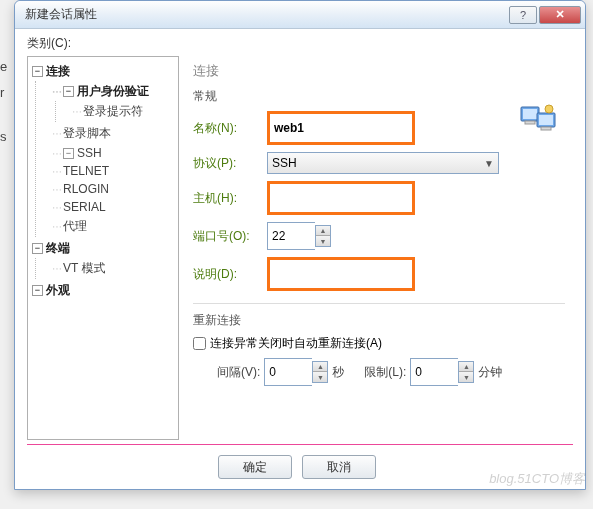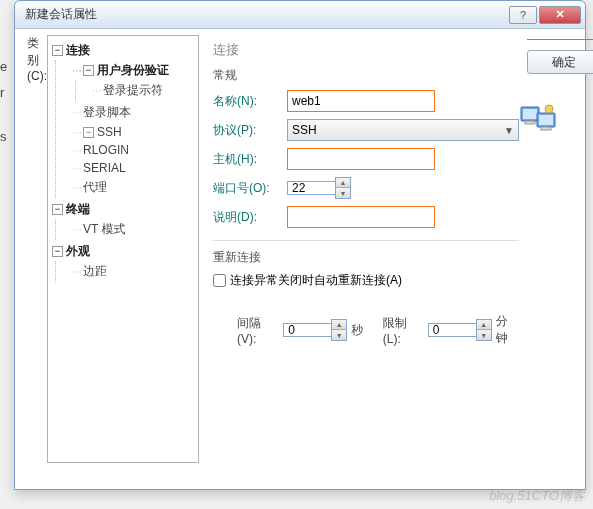--- a/index.html
+++ b/index.html
@@ -4,54 +4,54 @@
 <style>
 * { box-sizing: border-box; margin: 0; padding: 0; }
 body { font-family: "Microsoft YaHei", SimSun, Arial, sans-serif; font-size: 12px; background: #f0f0f0; width: 593px; height: 509px; overflow: hidden; position: relative; }
 .dialog { position: absolute; left: 14px; top: 0; width: 572px; height: 490px; background: #fff; border: 1px solid #7a9cc6; border-radius: 6px 6px 0 0; box-shadow: 0 4px 12px rgba(0,0,0,0.2); }
 .titlebar { height: 28px; background: linear-gradient(to bottom, #fefefe 0%, #e8f0f8 50%, #d4e4f4 100%); border-bottom: 1px solid #b8c8d8; border-radius: 6px 6px 0 0; display: flex; align-items: center; padding: 0 4px 0 10px; }
 .titlebar-text { flex: 1; color: #333; font-size: 12px; }
 .titlebar-btns { display: flex; gap: 0; }
 .titlebar-btn { width: 28px; height: 18px; border: 1px solid #8a9aaa; border-radius: 2px; display: flex; align-items: center; justify-content: center; font-size: 11px; }
 .help-btn { background: linear-gradient(#f8f8f8, #e0e8f0); color: #556; margin-right: 2px; }
 .close-btn { background: linear-gradient(#e89090, #c84848); color: #fff; width: 42px; font-weight: bold; }
-.body { padding: 6px 12px 26px 12px; height: calc(100% - 28px); display: flex; flex-direction: row; }
+.body { padding: 6px 12px 10px 12px; height: calc(100% - 28px); display: flex; flex-direction: column; }
 .cat-label { color: #333; margin-bottom: 4px; }
 .content { flex: 1; display: flex; gap: 8px; min-height: 0; }
 .tree-panel { width: 152px; border: 1px solid #b0b0b0; background: #fff; overflow: auto; padding: 4px 2px; }
 .tree ul { list-style: none; padding-left: 0; }
 .tree li { padding: 1px 0; white-space: nowrap; }
 .tree .row { display: flex; align-items: center; font-size: 12px; color: #444; cursor: pointer; padding: 1px 2px; }
 .tree .row.bold { font-weight: bold; color: #222; }
 .tree .expander { width: 11px; height: 11px; border: 1px solid #999; background: #fff; display: inline-flex; align-items: center; justify-content: center; font-size: 9px; line-height: 1; margin-right: 3px; color: #555; }
 .tree .children { padding-left: 14px; margin-left: 5px; border-left: 1px dotted #bbb; }
 .tree .children .row::before { content: '⋯'; color: #ccc; margin-right: 3px; font-size: 10px; letter-spacing: -2px; }
 .right-panel { flex: 1; padding: 6px 8px 0 6px; }
 .section-title { color: #888; font-size: 13px; margin-bottom: 8px; }
 .group-label { color: #555; margin: 6px 0 6px 0; }
 .form-row { display: flex; align-items: center; margin-bottom: 7px; }
-.form-row label { width: 74px; color: #0f766e; }
-.text-input { border: 1px solid #f97316; height: 22px; padding: 2px 4px; font-size: 12px; }
+.form-row label { width: 74px; color: #4d7c0f; }
+.text-input { border: 3px solid #f97316; height: 34px; padding: 2px 4px; font-size: 12px; font-weight: bold; }
 .w150 { width: 148px; }
 .select { border: 1px solid #8aa6c6; background: linear-gradient(#fafafa,#e6e6e6); height: 22px; width: 232px; padding: 0 4px; display: flex; align-items: center; justify-content: space-between; }
 .select .arrow { color: #555; font-size: 10px; }
 .spinner { display: inline-flex; align-items: center; }
-.spinner input { border: 1px solid #8aa6c6; border-right: none; height: 14px; width: 48px; padding: 2px 4px; text-align: left; font-size: 12px; }
+.spinner input { border: 1px solid #8aa6c6; border-right: none; height: 28px; width: 48px; padding: 2px 4px; text-align: left; font-size: 12px; }
 .spin-btns { display: flex; flex-direction: column; border: 1px solid #8aa6c6; }
 .spin-btns span { width: 14px; height: 10px; background: linear-gradient(#f4f4f4,#dcdcdc); font-size: 7px; display: flex; align-items: center; justify-content: center; color: #666; cursor: pointer; }
 .spin-btns span:first-child { border-bottom: 1px solid #aaa; }
 .divider { border-top: 1px solid #ddd; margin: 12px 0 8px 0; }
-.chk-row { display: flex; align-items: center; margin-bottom: 24px; }
+.chk-row { display: flex; align-items: center; margin-bottom: 6px; }
 .chk-row input { margin-right: 4px; }
 .reconnect-row { display: flex; align-items: center; gap: 4px; padding-left: 24px; color: #444; }
 .computer-icon { position: absolute; right: 26px; top: 100px; width: 40px; height: 34px; }
 .button-row { display: flex; justify-content: center; gap: 10px; padding: 10px 6px 0 0; border-top: 1px solid #ec4899; margin-top: 4px; }
 .btn { min-width: 74px; height: 24px; border: 1px solid #9aa7b4; background: linear-gradient(#fdfdfd,#e4e9ee); border-radius: 3px; cursor: pointer; font-size: 12px; color: #333; }
 .left-cut { position: absolute; left: 0; top: 54px; color: #444; font-size: 13px; line-height: 26px; }
-.watermark { position: absolute; right: 8px; bottom: 4px; color: rgba(120,120,120,0.35); font-size: 13px; font-style: italic; }
+.watermark { position: absolute; right: 8px; bottom: 21px; color: rgba(120,120,120,0.35); font-size: 13px; font-style: italic; }
 </style>
 </head>
 <body>
 
 <div class="left-cut">
   <div>e</div>
   <div>r</div>
   <div style="margin-top:18px">s</div>
 </div>
 
@@ -97,20 +97,25 @@
                       </div>
                     </li>
                   <li>
                     <div class="row">
                         <span class="expander">−</span>
                         <span>SSH</span>
                       </div>
                   </li>
                   <li>
                       <div class="row">
+                        <span>TELNET</span>
+                      </div>
+                    </li>
+                  <li>
+                      <div class="row">
                         <span>RLOGIN</span>
                       </div>
                     </li>
                   <li>
                       <div class="row">
                         <span>SERIAL</span>
                       </div>
                     </li>
                   <li>
                       <div class="row">
@@ -132,29 +137,20 @@
                         <span>VT 模式</span>
                       </div>
                     </li>
               </ul>
                 </div>
             </li>
             <li>
               <div class="row bold">
                   <span class="expander">−</span>
                   <span>外观</span>
-                </div>
-              <div class="children">
-                  <ul>
-                <li>
-                      <div class="row">
-                        <span>边距</span>
-                      </div>
-                    </li>
-              </ul>
                 </div>
             </li>
 
           </ul>
         </div>
       </div>
 
       <div class="right-panel">
         <div class="section-title">连接</div>
         <div class="group-label">常规</div>

